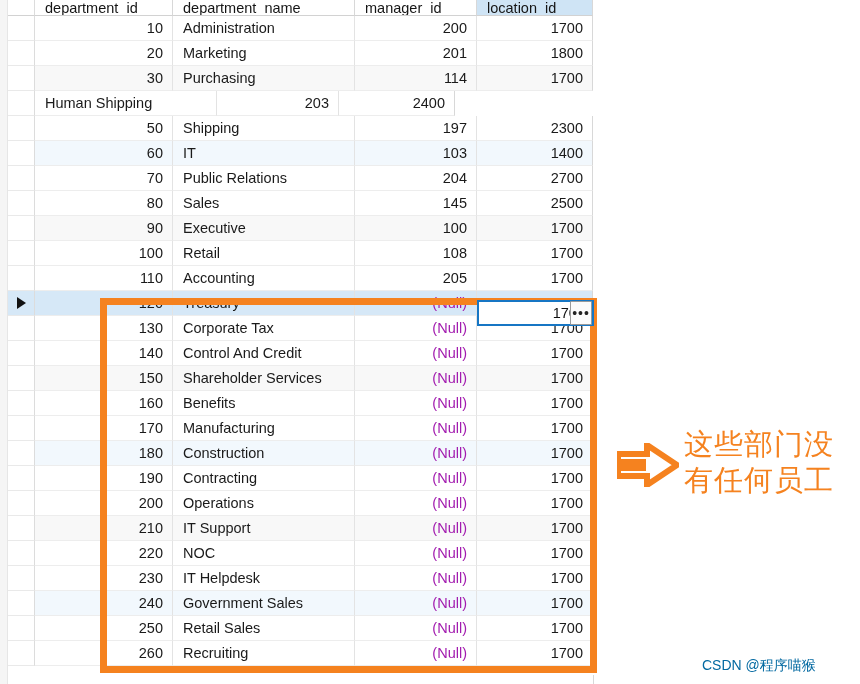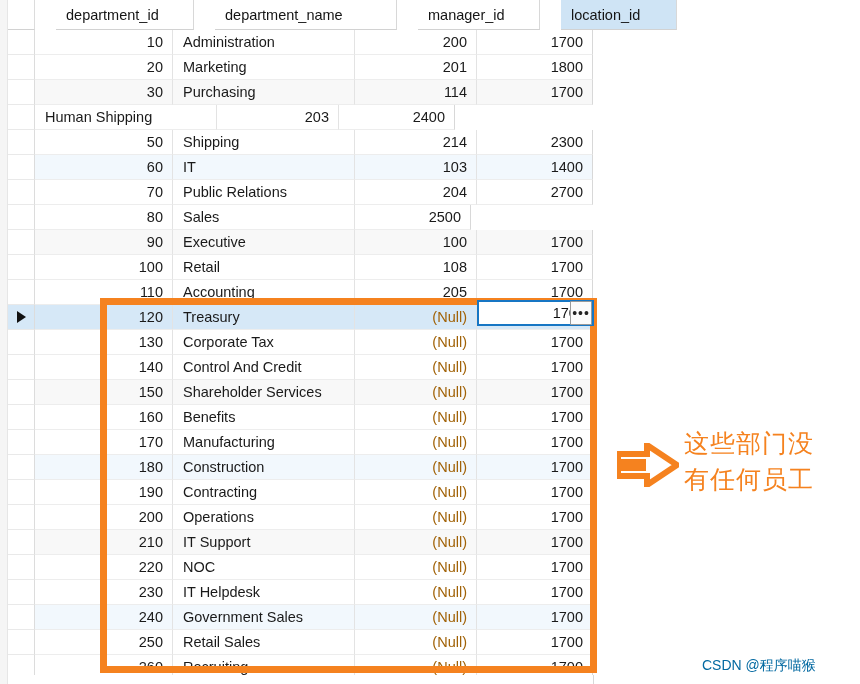--- a/index.html
+++ b/index.html
@@ -18,21 +18,21 @@
     background: #f5f5f5; border-right: 1px solid #e6e6e6;
   }
 
   
   .grid {
     position: absolute; left: 8px; top: 0;
     width: 586px;
     background: #ffffff;
   }
   .grid-row { display: flex; height: 25px; align-items: stretch; }
-  .grid-row.header { height: 30px; gap: 21px; }
+  .grid-row.header { height: 16px; }
 
   .cell {
     display: flex; align-items: center;
     font-size: 14.5px; color: #1a1a1a;
     border-bottom: 1px solid #ededed;
     border-right: 1px solid #e3e3e3;
     background: transparent;
     overflow: hidden; white-space: nowrap;
     padding: 0 6px;
   }
@@ -71,21 +71,21 @@
 
   
   .tint-gray .cell, .tint-gray .c-gutter { background: #f8f8f8; text-align: center; }
   .tint-gray .c-gutter { background: #ffffff; }
   .tint-blue .cell { background: #f2f8fd; }
   .tint-blue .c-gutter { background: #ffffff; }
 
   .row-selected .cell { background: #d6e8f7; }
   .row-selected .c-gutter { background: #d6e8f7; }
 
-  .null-val { color: #a16207; }
+  .null-val { color: #a21caf; }
 
   
   .row-marker {
     width: 0; height: 0;
     border-top: 6px solid transparent;
     border-bottom: 6px solid transparent;
     border-left: 9px solid #111111;
   }
 
   
@@ -127,21 +127,21 @@
   }
 
   
   .arrow { position: absolute; left: 617px; top: 443px; z-index: 5; }
 
   
   .note {
     position: absolute; left: 684px; top: 426px;
     width: 172px;
     font-family: "DejaVu Serif", "Liberation Serif", serif;
-    font-size: 25px;
+    font-size: 29px;
     line-height: 36px;
     color: #f5821f;
     letter-spacing: 1px;
     z-index: 5;
   }
 
   
   .watermark {
     position: absolute; left: 702px; top: 657px;
     font-size: 14px; color: #0369a1;
@@ -193,41 +193,42 @@
       <div class="grid-row">
         <div class="c-gutter"></div>
         <div class="cell c-name txt">Human Shipping</div>
         <div class="cell c-mgr num">203</div>
         <div class="cell c-loc num">2400</div>
       </div>
       <div class="grid-row">
         <div class="c-gutter"></div>
         <div class="cell c-dept num">50</div>
         <div class="cell c-name txt">Shipping</div>
-        <div class="cell c-mgr num">214</div>
+        <div class="cell c-mgr num">197</div>
         <div class="cell c-loc num">2300</div>
       </div>
       <div class="grid-row tint-blue">
         <div class="c-gutter"></div>
         <div class="cell c-dept num">60</div>
         <div class="cell c-name txt">IT</div>
         <div class="cell c-mgr num">103</div>
         <div class="cell c-loc num">1400</div>
       </div>
       <div class="grid-row">
         <div class="c-gutter"></div>
         <div class="cell c-dept num">70</div>
         <div class="cell c-name txt">Public Relations</div>
         <div class="cell c-mgr num">204</div>
         <div class="cell c-loc num">2700</div>
       </div>
       <div class="grid-row">
         <div class="c-gutter"></div>
         <div class="cell c-dept num">80</div>
         <div class="cell c-name txt">Sales</div>
+        <div class="cell c-mgr num">145</div>
         <div class="cell c-loc num">2500</div>
       </div>
       <div class="grid-row tint-gray">
         <div class="c-gutter"></div>
         <div class="cell c-dept num">90</div>
         <div class="cell c-name txt">Executive</div>
         <div class="cell c-mgr num">100</div>
         <div class="cell c-loc num">1700</div>
       </div>
       <div class="grid-row">

